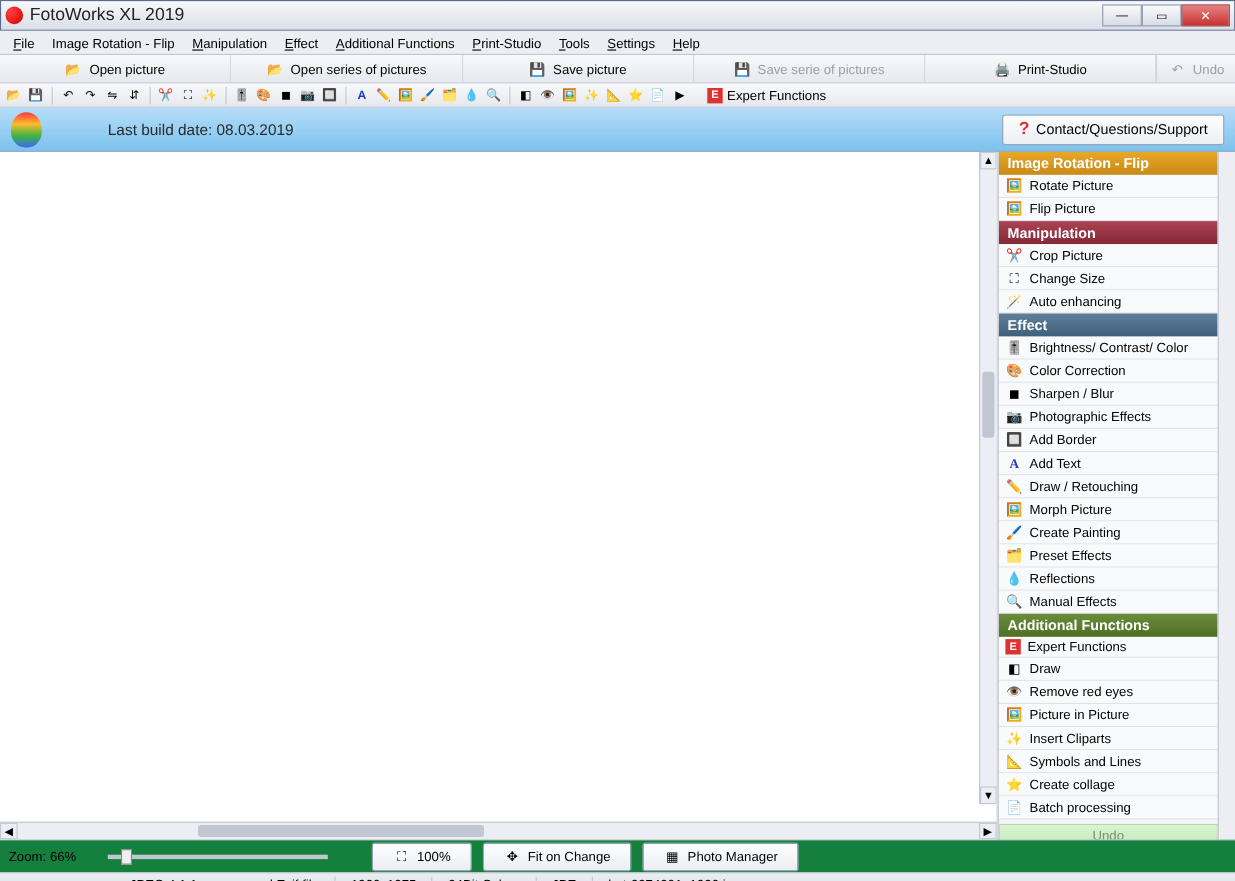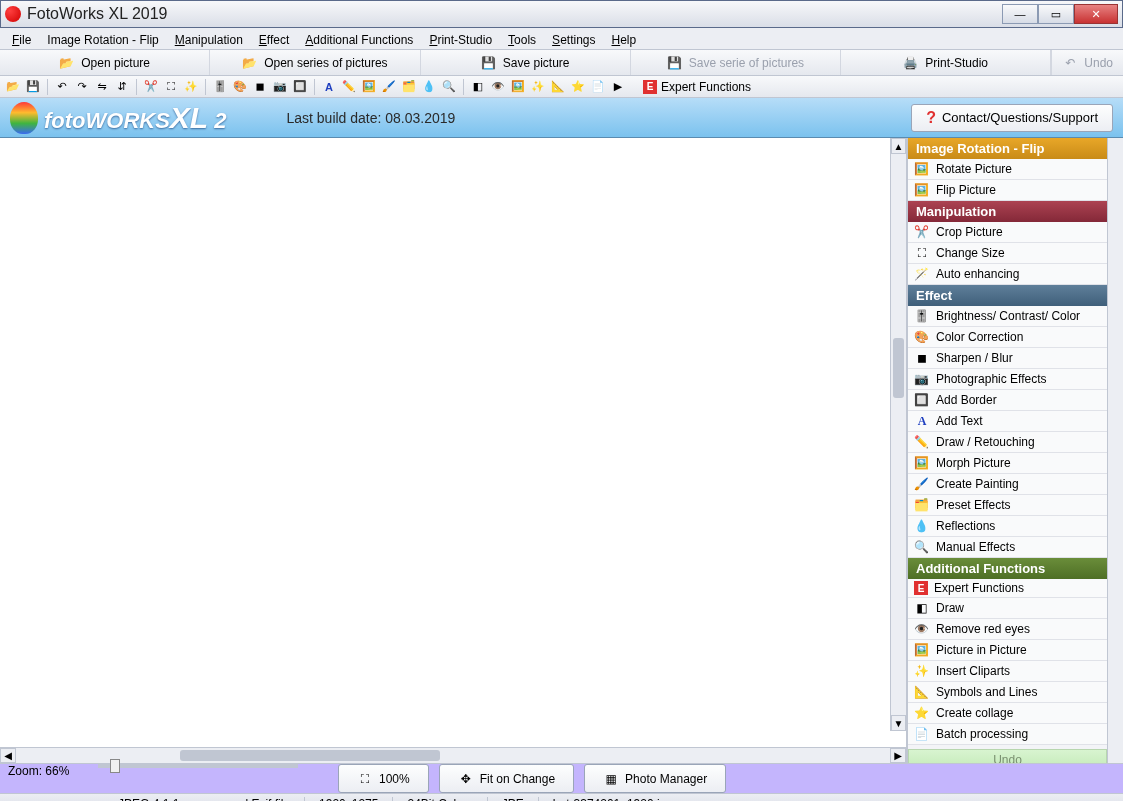--- a/index.html
+++ b/index.html
@@ -77,21 +77,21 @@
 .side-panel .panel-scroll { position: absolute; right: 0; top: 0; bottom: 0; width: 16px; background: #eceef3; border-left: 1px solid #c0c6d2; }
 .side-panel .section-header { font-size: 13px; font-weight: bold; color: #fff; padding: 3px 8px; }
 .side-panel .sh-orange { background: linear-gradient(#e8a728,#c98b18); }
 .side-panel .sh-red { background: linear-gradient(#ac4352,#842838); }
 .side-panel .sh-blue { background: linear-gradient(#5f7f9a,#3f5f7a); }
 .side-panel .sh-green { background: linear-gradient(#6a8d3a,#4e6f25); }
 .side-panel .panel-item { display: flex; align-items: center; gap: 6px; padding: 2px 6px; font-size: 12px; border-bottom: 1px solid #e0e2e8; cursor: pointer; background: #f9fafb; }
 .side-panel .undo-item { margin-top: 4px; background: linear-gradient(#d8f4d0,#c3eab7); color: #7a9070; text-align: center; padding: 3px; font-size: 12px; border: 1px solid #b7d6ae; cursor: pointer; }
 
 
-.zoom-bar { height: 30px; background: #c4b5fd; border-top: 1px solid #c0c6d2; display: flex; padding: 0 8px; gap: 10px; }
+.zoom-bar { height: 30px; background: #15803d; border-top: 1px solid #c0c6d2; display: flex; align-items: center; padding: 0 8px; gap: 10px; }
 .zoom-bar .zoom-label { font-size: 12px; width: 80px; }
 .zoom-bar .slider { width: 200px; height: 4px; background: #c0c6d2; position: relative; cursor: pointer; }
 .zoom-bar .slider .knob { position: absolute; left: 12px; top: -5px; width: 10px; height: 14px; background: #f0f0f0; border: 1px solid #888; cursor: pointer; }
 .zoom-bar .zbtn { background: linear-gradient(#fdfefe,#eceef3); border: 1px solid #9aa5b8; padding: 4px 18px; border-radius: 3px; font-size: 12px; cursor: pointer; display: flex; align-items: center; gap: 6px; }
 
 
 .status-bar { height: 20px; background: linear-gradient(#eceef3,#d8dce5); border-top: 1px solid #c0c6d2; display: flex; align-items: center; padding: 0 8px; font-size: 12px; }
 .status-bar .seg { padding: 0 14px; border-right: 1px solid #c0c6d2; }
 .status-bar .seg:last-child { border-right: none; }
 .status-bar .seg:first-child { padding-left: 110px; }
@@ -188,23 +188,20 @@
   <div class="ibtn">▶</div>
   <div class="expert">
       <span class="ebox">E</span>
       <span>Expert Functions</span>
     </div>
 </div>
 
 <div class="logo-banner">
   <div class="logo">
     <div class="balloon"></div>
-    <div class="logo-text">
-      <span>foto</span><span>WORKS</span><span class="xl">XL</span><span class="two">2</span>
-    </div>
   </div>
   <div class="build">Last build date: 08.03.2019</div>
   <div class="contact-btn">
       <span class="q">?</span>
       <span>Contact/Questions/Support</span>
     </div>
 </div>
 
 <div class="content">
   <div class="canvas-area">

